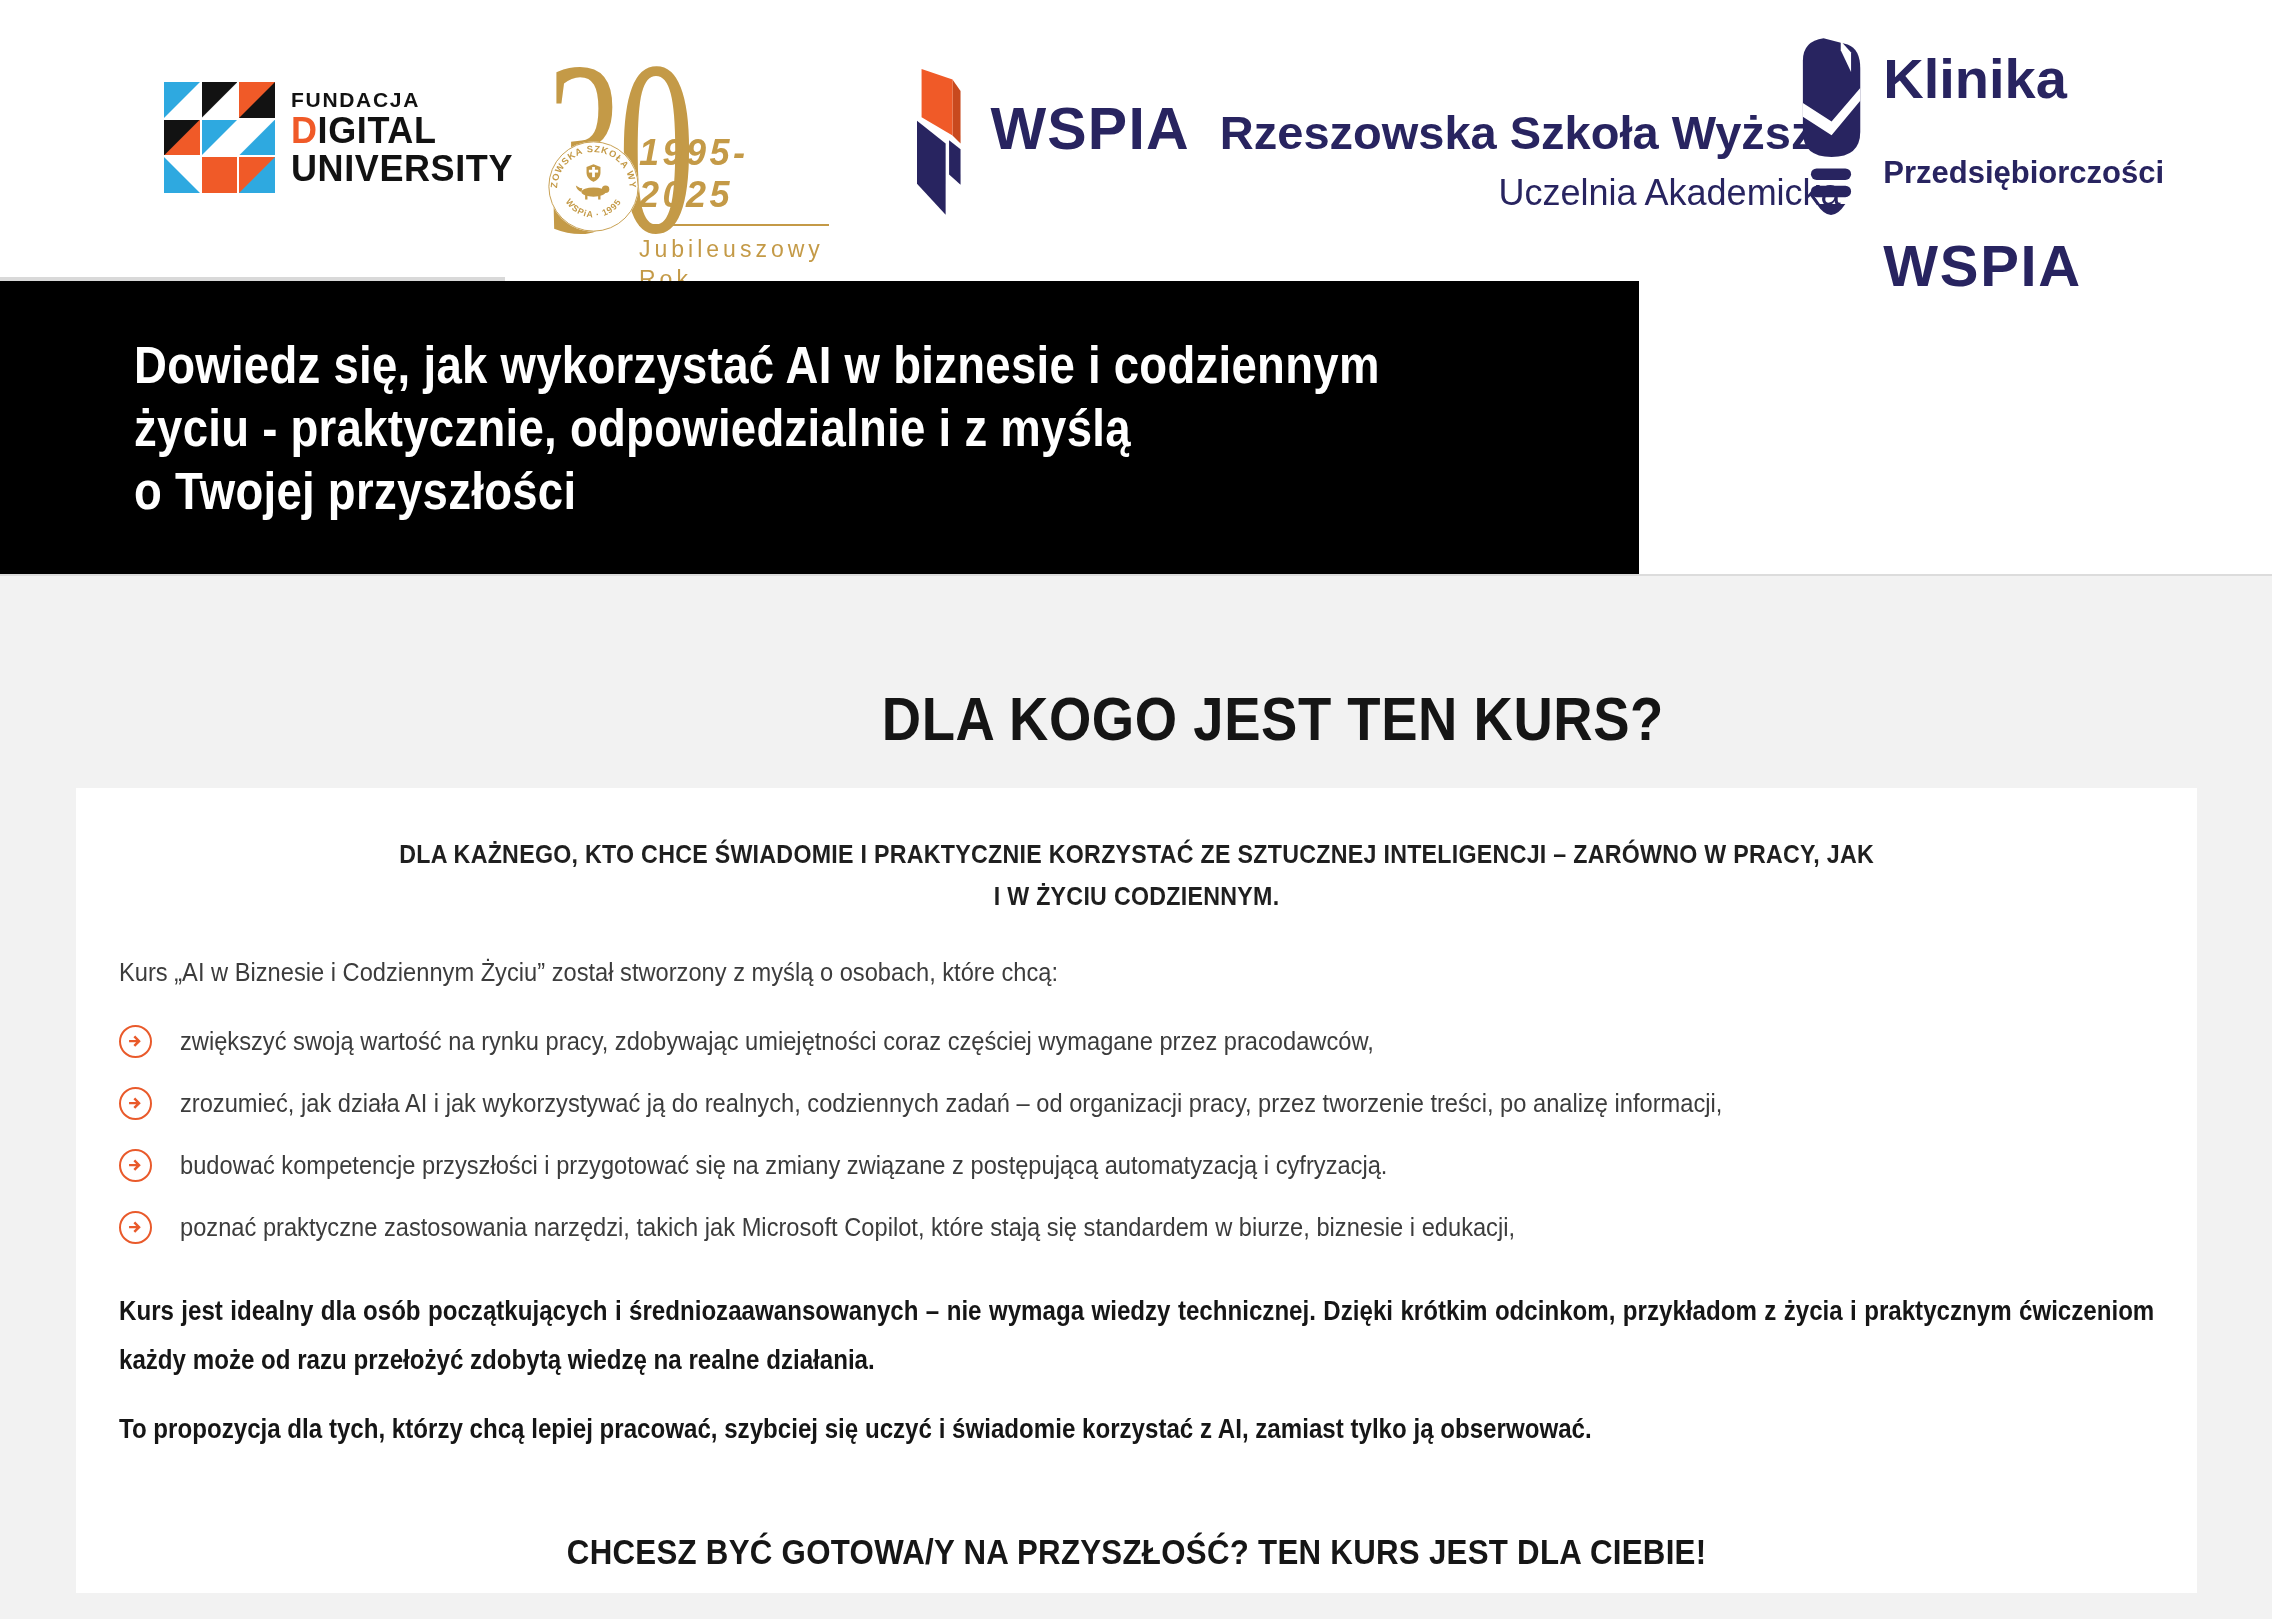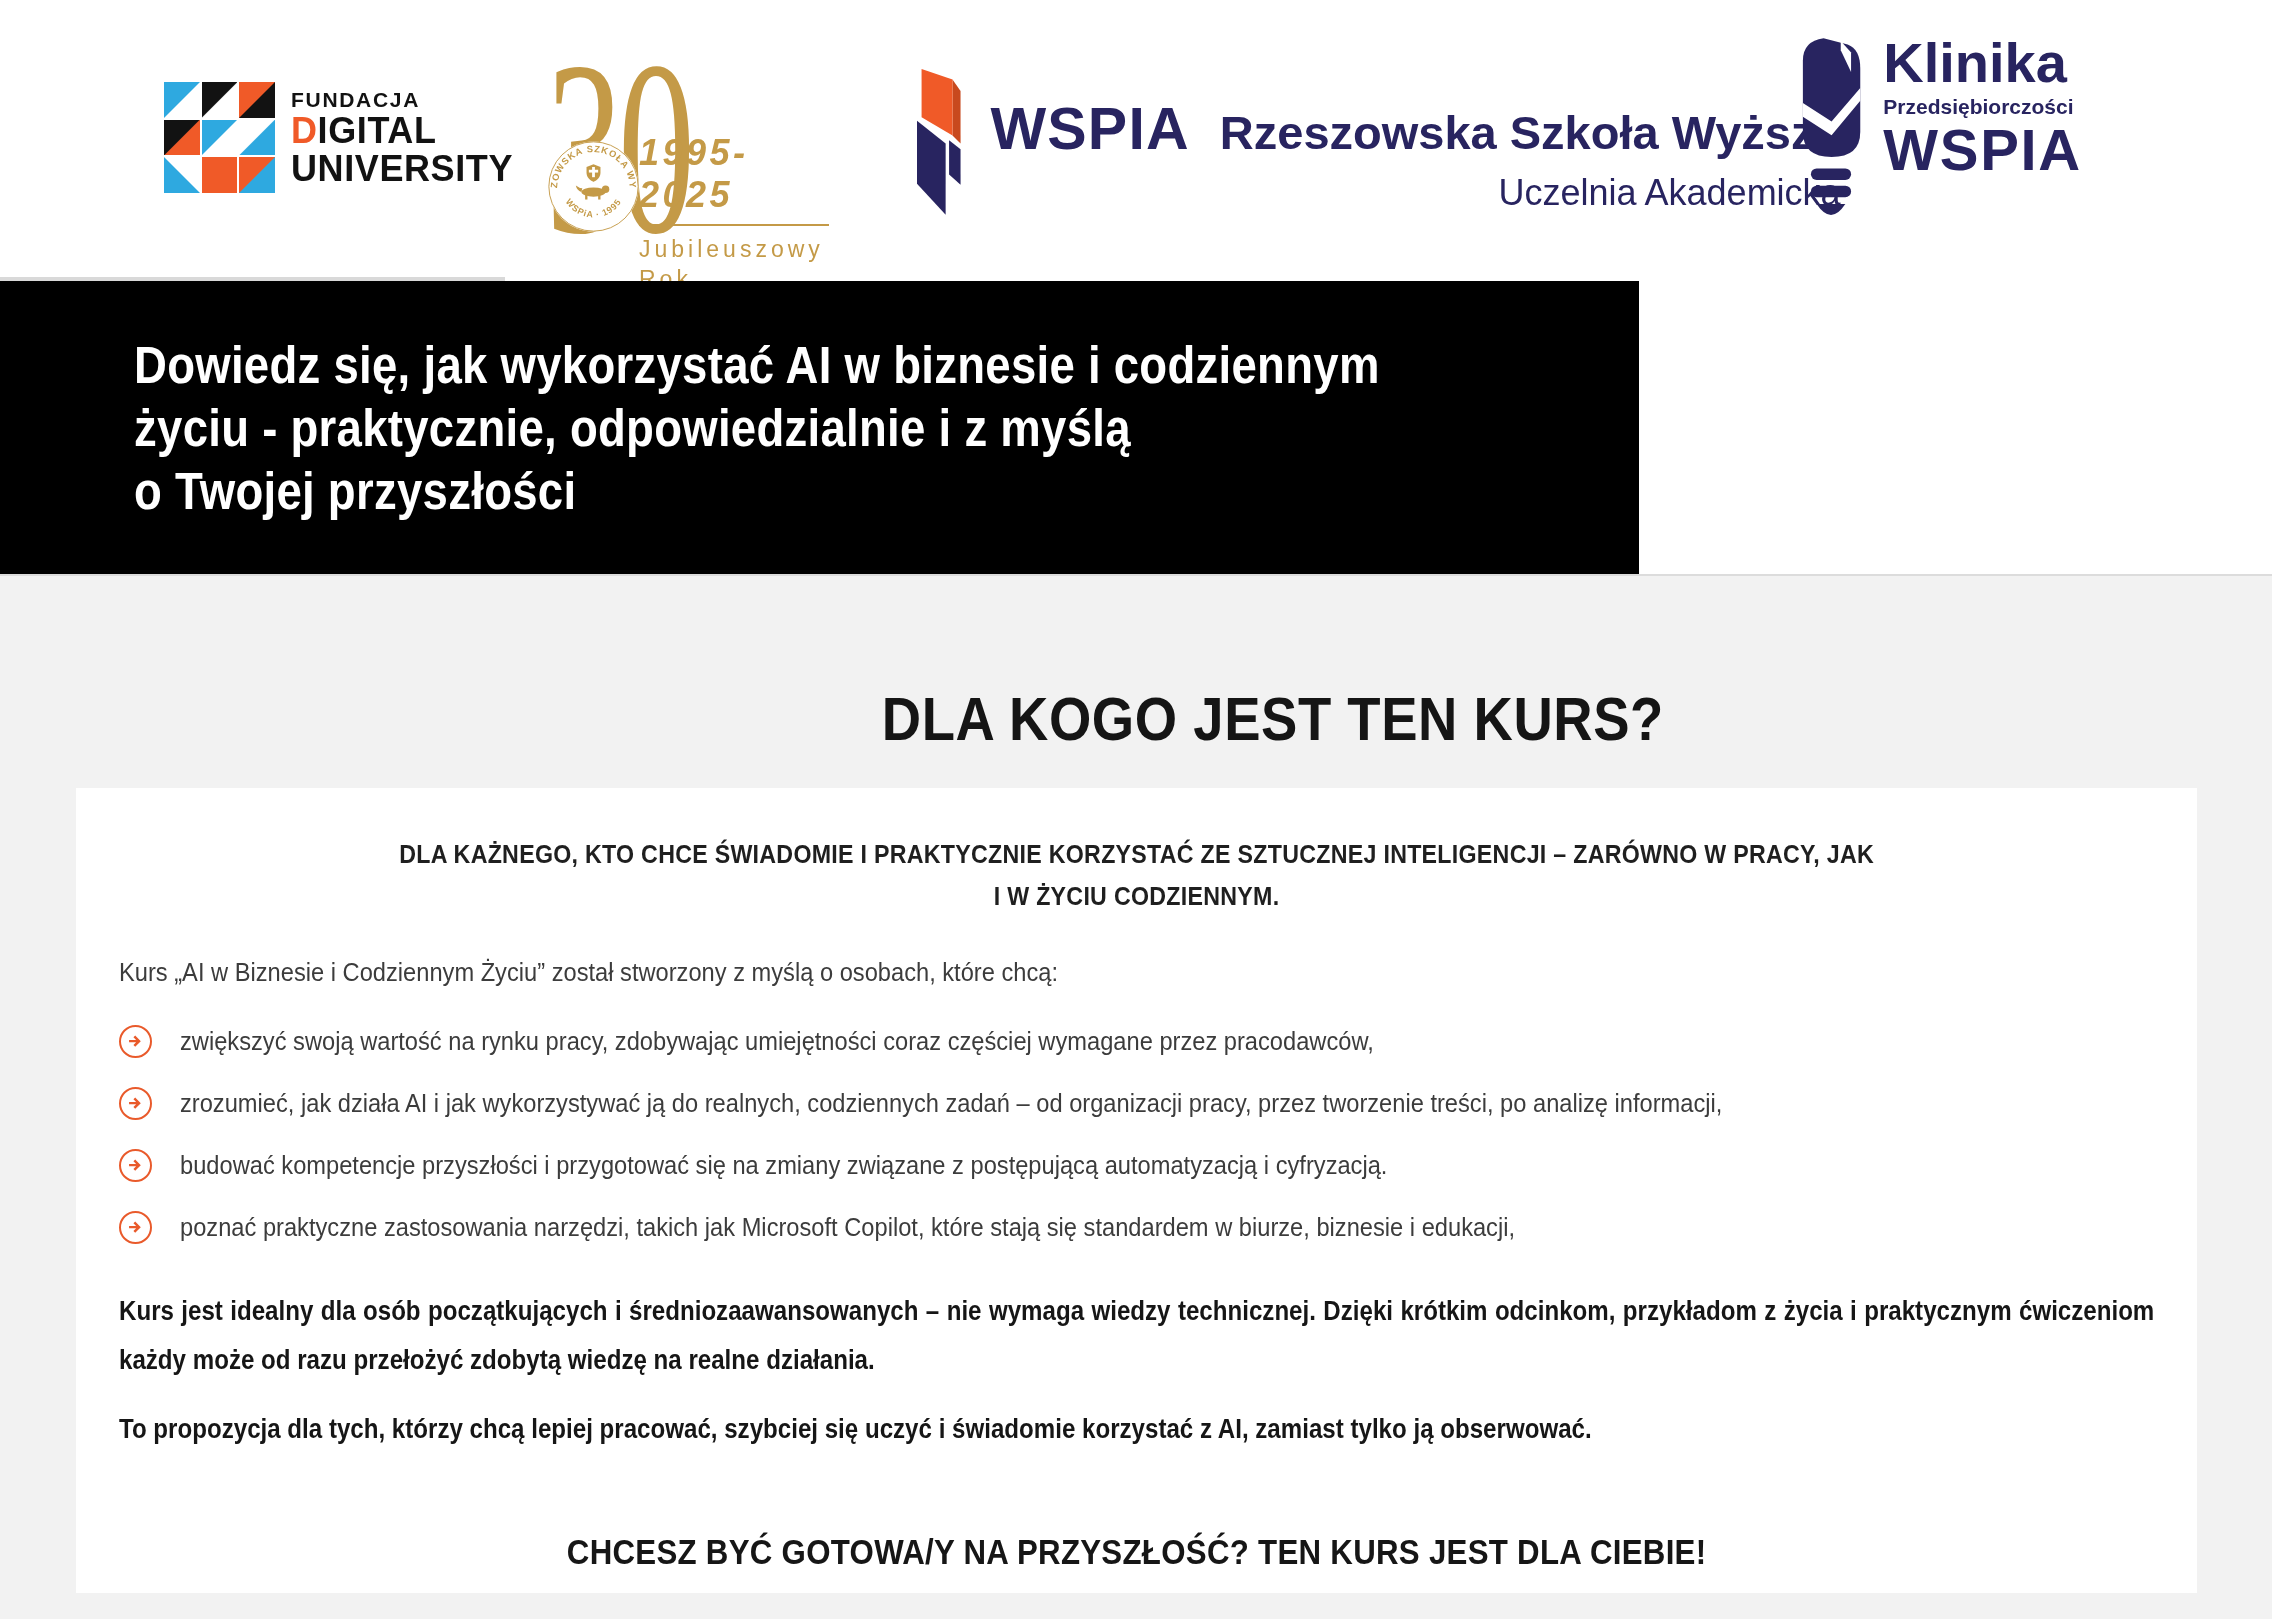--- a/index.html
+++ b/index.html
@@ -44,23 +44,23 @@
   .wl{position:absolute;left:917px;top:62px;display:flex;gap:18.4px;}
   .wl-icon{width:55px;height:154px;flex:0 0 auto;}
   .wl-text{display:flex;flex-direction:column;margin-top:33px;}
   .wl-row1{display:flex;align-items:baseline;gap:30px;color:#282460;}
   .wl-acr{font-size:59px;font-weight:700;letter-spacing:1.2px;}
   .wl-name{font-size:47px;font-weight:700;}
   .wl-sub{align-self:flex-end;margin-top:9.2px;font-size:36px;color:#282460;}
 
   .kl{position:absolute;left:1796px;top:35px;display:flex;gap:17.3px;}
   .kl-icon{width:70px;height:190px;flex:0 0 auto;}
-  .kl-text{display:flex;flex-direction:column;color:#282460;margin-top:0;}
+  .kl-text{display:flex;flex-direction:column;color:#282460;margin-top:16px;gap:44px;}
   .kl-l1{font-size:56px;font-weight:600;line-height:1.0;}
-  .kl-l2{font-size:21px;font-weight:600;margin-top:3.5px;}
+  .kl-l2{font-size:31px;font-weight:600;margin-top:3.5px;}
   .kl-l3{font-size:58px;font-weight:700;letter-spacing:1.7px;line-height:1.0;margin-top:2.3px;}
 
   
   .prebar{position:absolute;left:0;top:277px;width:505px;height:3.5px;background:#D9D9D9;}
   .banner{position:absolute;left:0;top:281px;width:1639px;height:294px;background:#000000;}
   .banner-inner{padding:53px 0 0 134px;color:#fff;font-weight:700;
                 font-size:51px;line-height:63px;letter-spacing:0.3px;}
 
   
   .graysec{position:absolute;left:0;top:574px;width:2273px;height:1045px;

